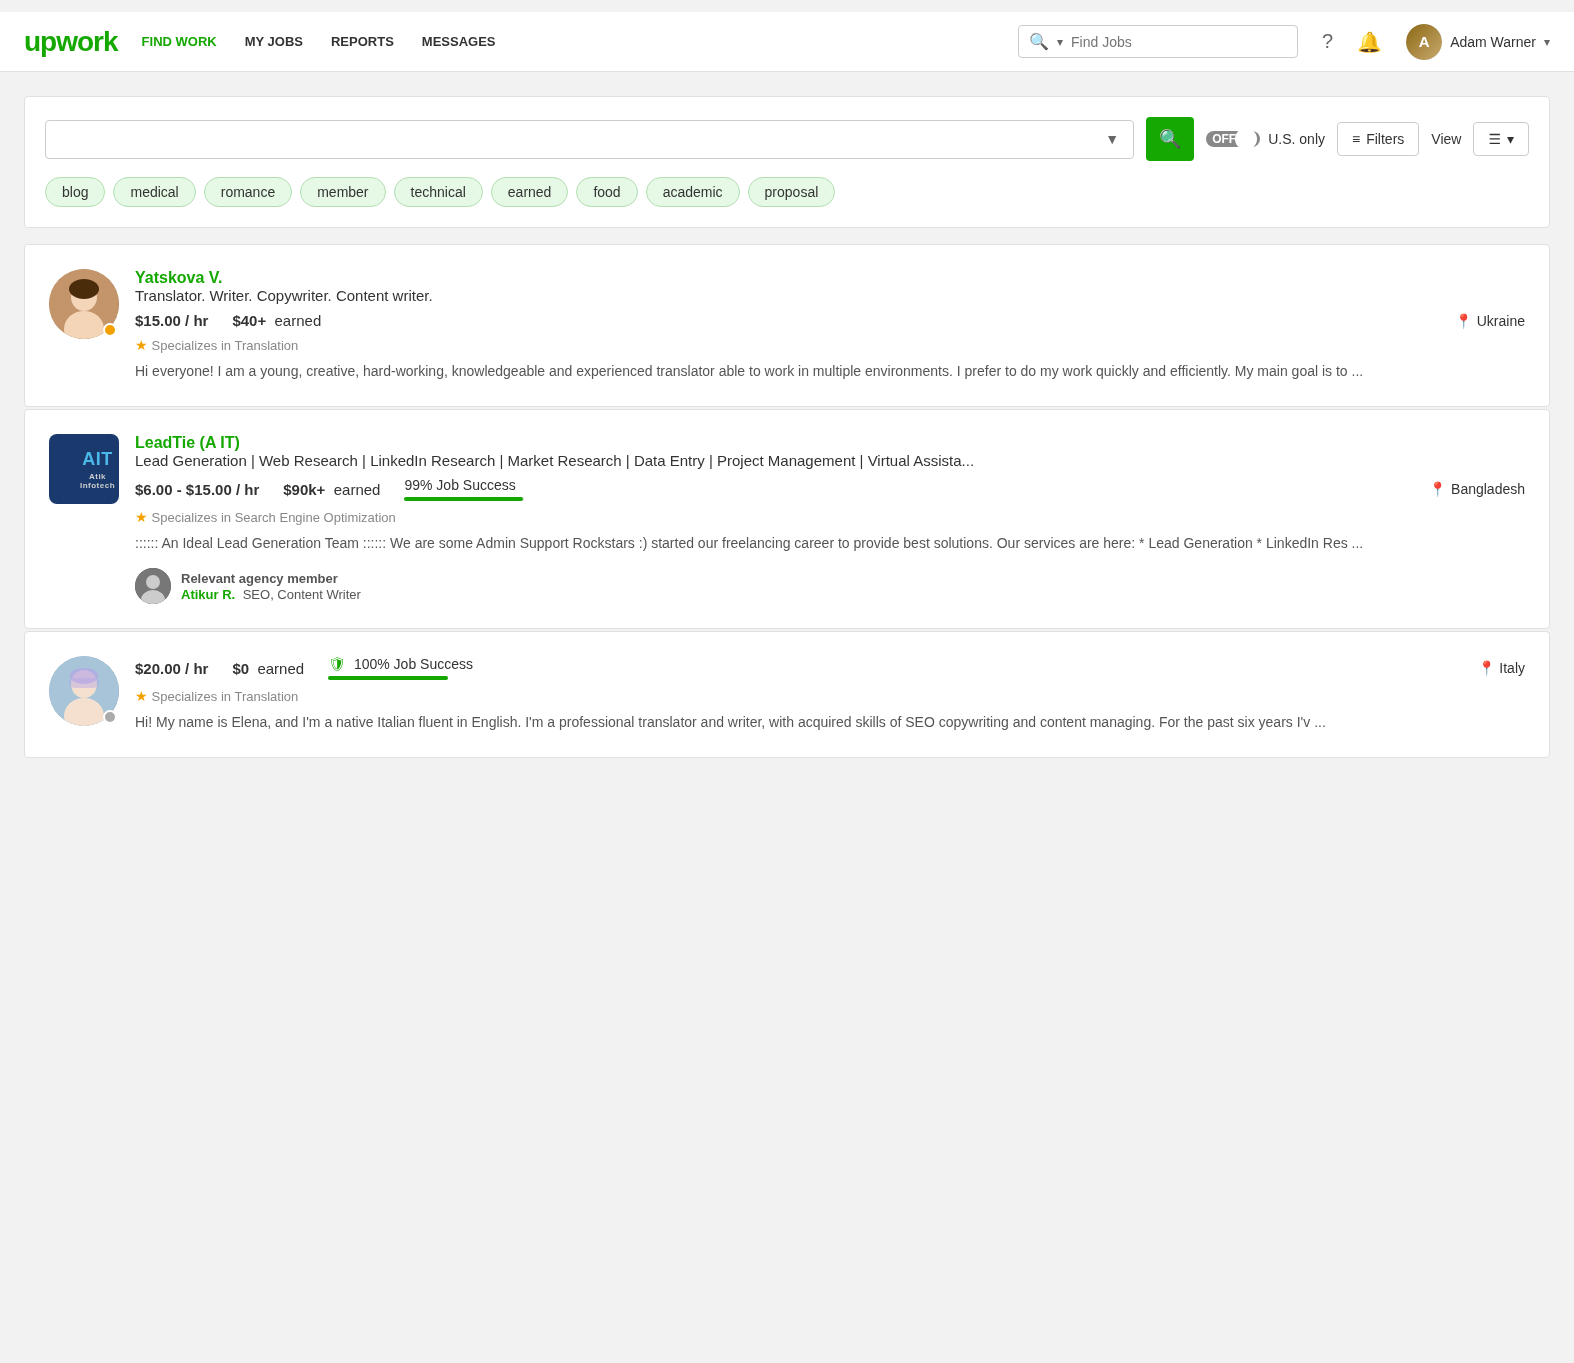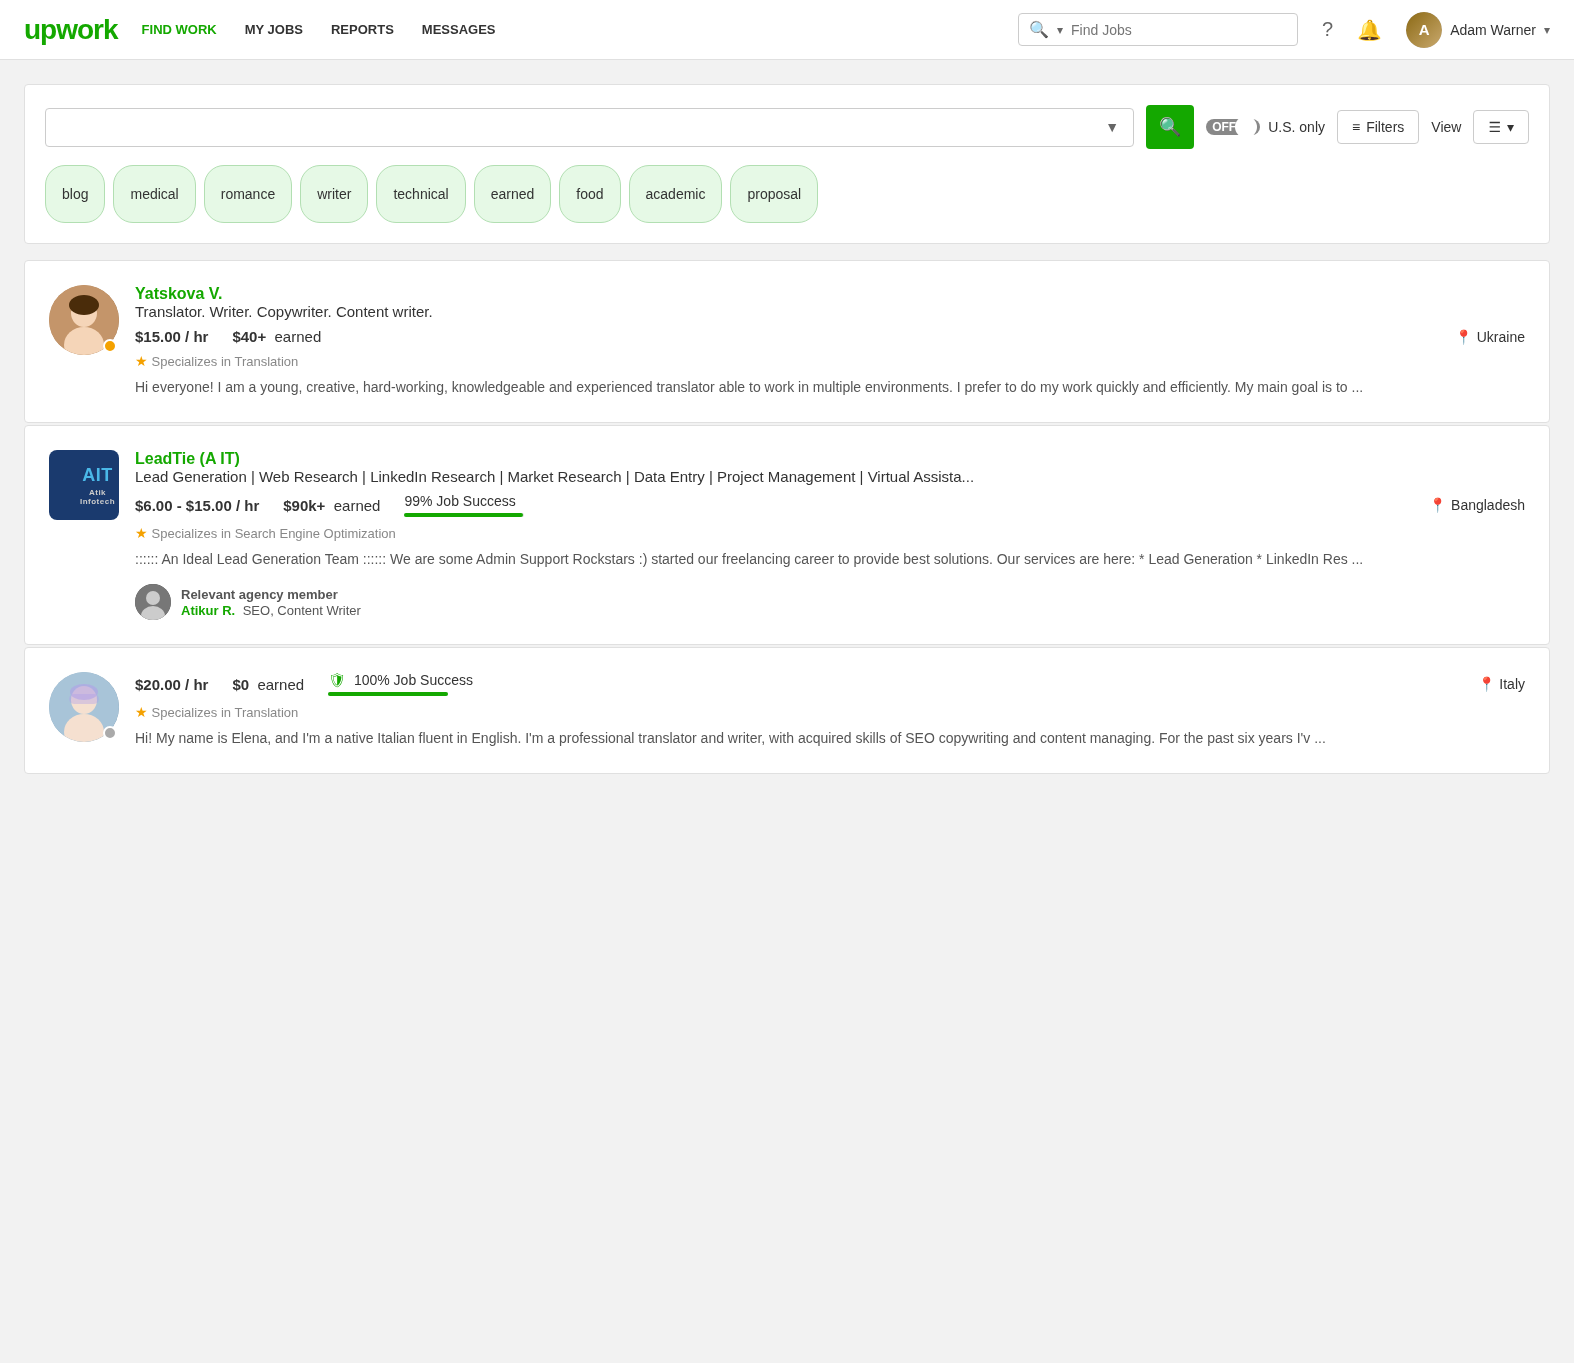--- a/index.html
+++ b/index.html
@@ -1,19 +1,19 @@
 <!DOCTYPE html>
 <html><head>
   <meta charset="utf-8">
   <style>
     * { box-sizing: border-box; margin: 0; padding: 0; }
     body { font-family: -apple-system, BlinkMacSystemFont, 'Segoe UI', sans-serif; background: #f2f2f2; color: #333; font-size: 14px; }
 
     
-    .header { background: #fff; border-bottom: 1px solid #e0e0e0; padding: 4px 24px; display: flex; align-items: center; height: 60px; gap: 24px; }
+    .header { background: #fff; border-bottom: 1px solid #e0e0e0; padding: 4px 24px; display: flex; align-items: center; height: 60px; gap: 24px; margin-top: 12px; }
     .logo { display: flex; align-items: center; }
     .logo-text { font-size: 28px; font-weight: 800; color: #14a800; letter-spacing: -1px; }
     .logo-text span { color: #333; }
     .nav { display: flex; gap: 28px; align-items: flex-end; }
     .nav-item { font-size: 13px; font-weight: 600; color: #14a800; text-decoration: none; cursor: pointer; }
     .search-bar { display: flex; align-items: center; border: 1px solid #ccc; border-radius: 4px; padding: 6px 10px; gap: 8px; background: #fff; flex: 1; max-width: 280px; margin-left: auto; }
     .search-icon-header { color: #14a800; font-size: 16px; }
     .search-input-header { border: none; outline: none; font-size: 14px; color: #333; flex: 1; background: transparent; }
     .search-dropdown-icon { color: #666; font-size: 12px; }
     .header-icon { font-size: 20px; color: #666; cursor: pointer; }
@@ -38,21 +38,21 @@
     .us-only { font-size: 14px; color: #333; }
     .filters-btn { display: flex; align-items: center; gap: 6px; border: 1px solid #ccc; border-radius: 4px; padding: 8px 14px; cursor: pointer; background: #fff; }
     .filters-icon { color: #333; font-size: 14px; }
     .filters-text { font-size: 14px; color: #333; font-weight: 500; }
     .view-btn { display: flex; align-items: center; gap: 6px; border: 1px solid #ccc; border-radius: 4px; padding: 8px 14px; cursor: pointer; background: #fff; }
     .view-label { font-size: 14px; color: #333; }
     .view-icon { color: #333; font-size: 14px; }
 
     
     .tags-row { display: flex; gap: 8px; flex-wrap: wrap; }
-    .tag { background: #e6f9e6; border: 1px solid #b2dfb2; color: #333; border-radius: 20px; padding: 20px 16px; font-size: 14px; cursor: pointer; }
+    .tag { background: #e6f9e6; border: 1px solid #b2dfb2; color: #333; border-radius: 20px; padding: 6px 16px; font-size: 14px; cursor: pointer; }
 
     
     .results { display: flex; flex-direction: column; gap: 0; }
     .result-card { background: #fff; border: 1px solid #e0e0e0; border-radius: 4px; padding: 24px; margin-bottom: 2px; }
     .card-top { display: flex; align-items: flex-start; gap: 16px; }
     .avatar-wrap { position: relative; flex-shrink: 0; }
     .avatar-large { width: 70px; height: 70px; border-radius: 50%; background: linear-gradient(135deg, #c9a96e, #8B6914); display: flex; align-items: center; justify-content: center; overflow: hidden; }
     .status-dot { width: 14px; height: 14px; border-radius: 50%; position: absolute; bottom: 2px; right: 2px; border: 2px solid #fff; }
     .dot-orange { background: #f4a100; }
     .dot-gray { background: #aaa; }
@@ -138,21 +138,21 @@
       <span class="view-label">View</span>
       <div class="view-btn">
         <span class="view-icon">☰</span>
         <span class="view-icon">▾</span>
       </div>
     </div>
     <div class="tags-row">
       <span class="tag">blog</span>
       <span class="tag">medical</span>
       <span class="tag">romance</span>
-      <span class="tag">writer</span>
+      <span class="tag">member</span>
       <span class="tag">technical</span>
       <span class="tag">earned</span>
       <span class="tag">food</span>
       <span class="tag">academic</span>
       <span class="tag">proposal</span>
     </div>
   </div>
 
   <div class="results">
 

